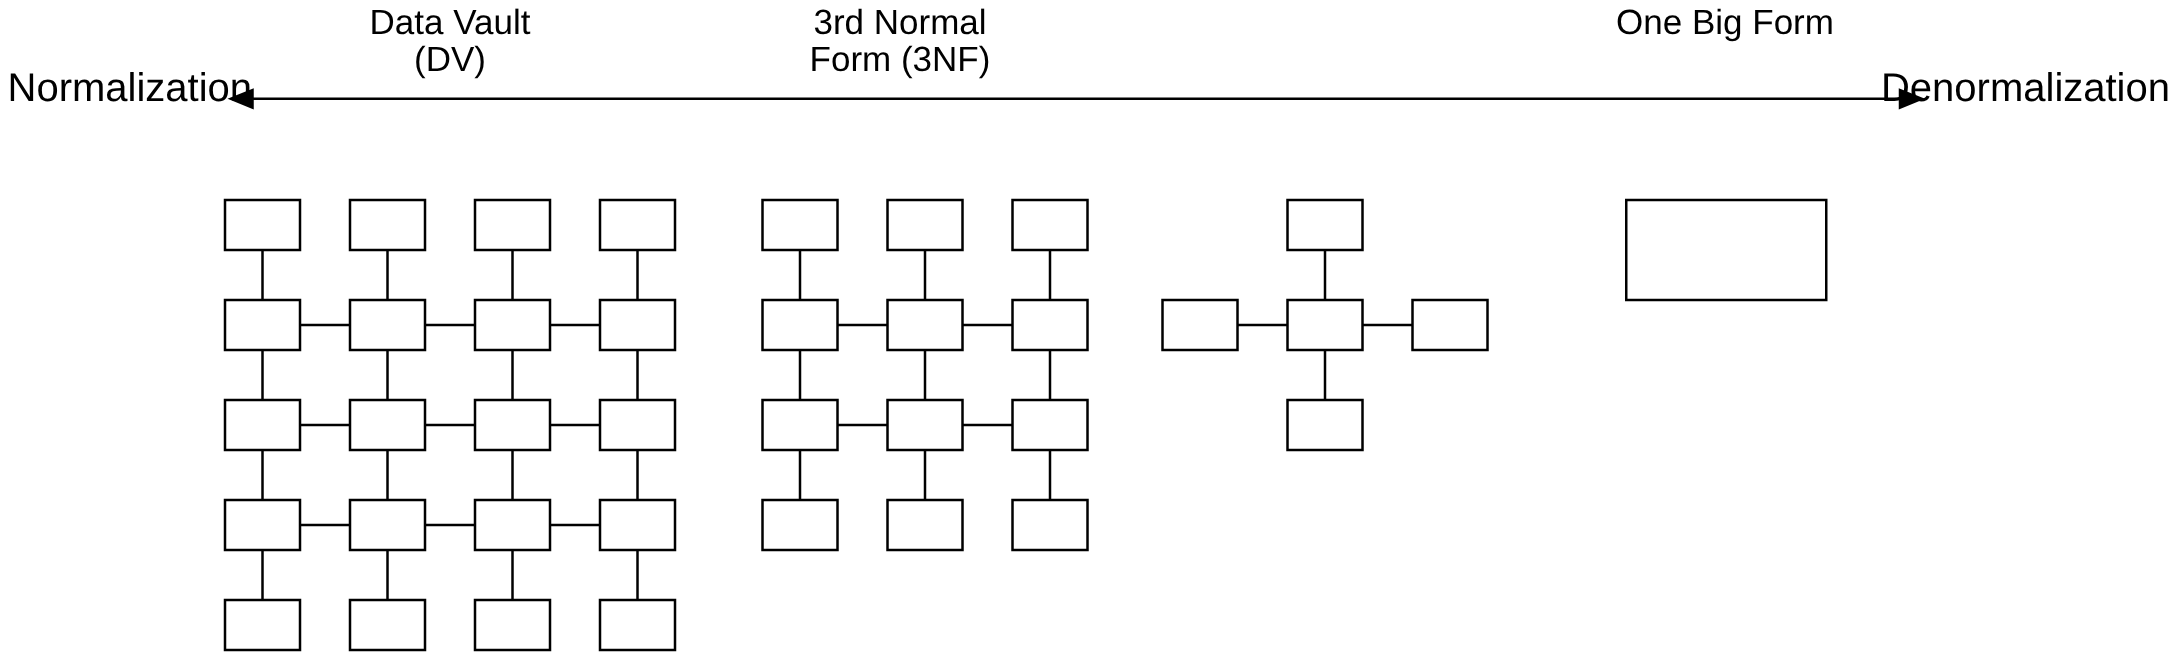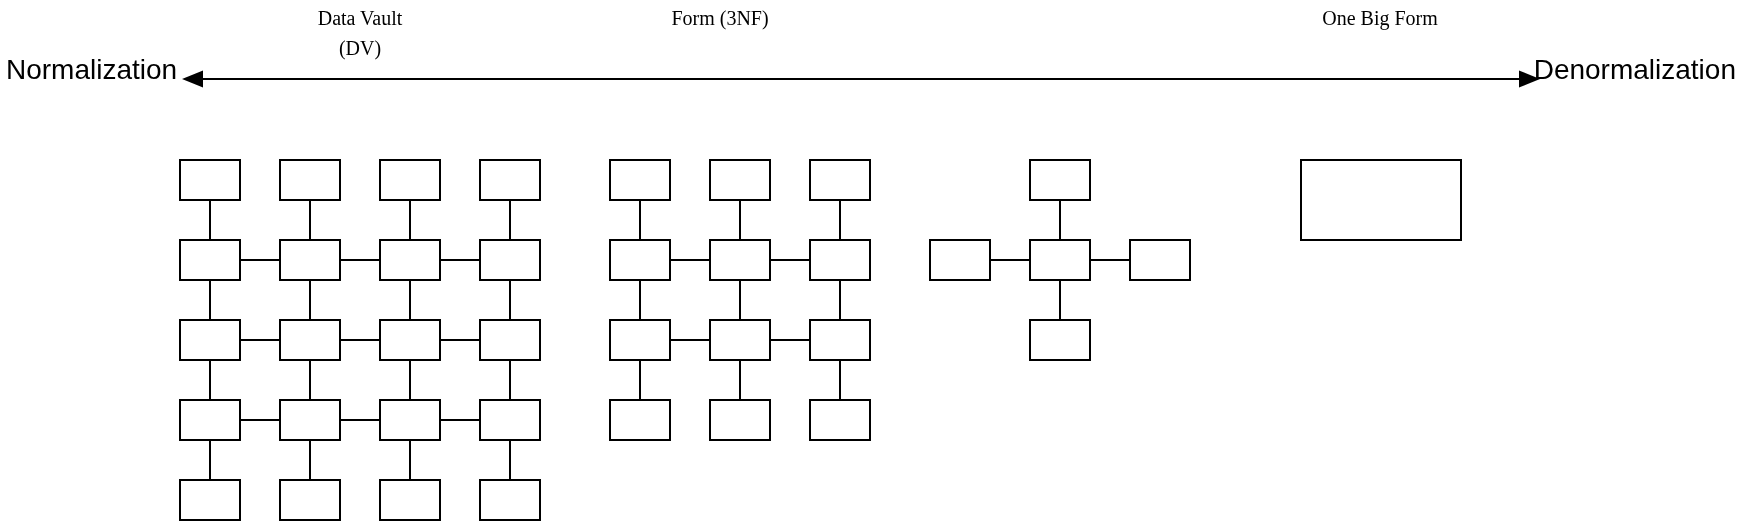--- a/index.html
+++ b/index.html
@@ -12,35 +12,34 @@
     width: 1742px;
     height: 524px;
     background: #ffffff;
     color: #000000;
     font-family: "Liberation Sans", "DejaVu Sans", sans-serif;
     overflow: hidden;
   }
   .side-label {
     position: absolute;
     top: 58px;
-    font-size: 28px;
+    font-size: 32px;
     line-height: 24px;
     white-space: nowrap;
   }
   .side-label.left  { left: 6px; }
   .side-label.right { right: 6px; }
   .approach-label {
     position: absolute;
     top: 3px;
     transform: translateX(-50%);
     text-align: center;
-    font-size: 20px;
+    font-size: 28px;
     line-height: 30px;
     white-space: nowrap;
-    font-family: Liberation Serif, serif;
   }
   .schema-svg {
     position: absolute;
     left: 0;
     top: 0;
   }
 </style>
 </head>
 <body>
 
@@ -49,20 +48,21 @@
   <div class="side-label left">Normalization</div>
 
   <div class="side-label right">Denormalization</div>
 
   <div class="approach-label" style="left: 360px;">
     <div>Data Vault</div>
     <div>(DV)</div>
   </div>
 
   <div class="approach-label" style="left: 720px;">
+    <div>3rd Normal</div>
     <div>Form (3NF)</div>
   </div>
 
   <div class="approach-label" style="left: 1058px;">
   </div>
 
   <div class="approach-label" style="left: 1380px;">
     <div>One Big Form</div>
   </div>
 

